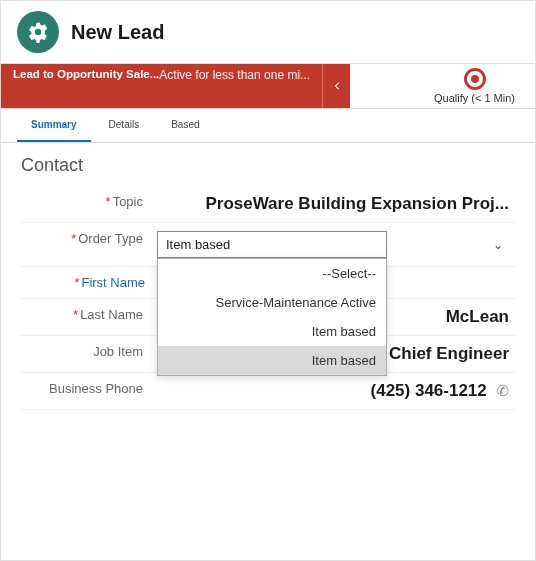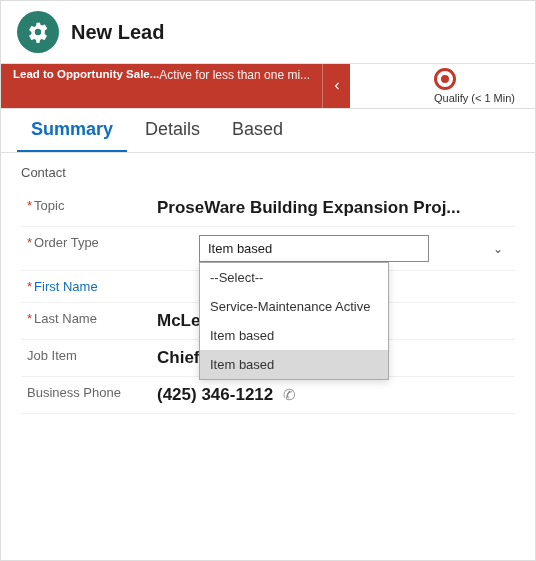--- a/index.html
+++ b/index.html
@@ -95,21 +95,21 @@
       fill: #fff;
       width: 14px;
       height: 14px;
     }
     .process-spacer {
       flex: 1;
     }
     .qualify-area {
       display: flex;
       flex-direction: column;
-      align-items: flex-start;
+      align-items: center;
       justify-content: center;
       padding: 4px 20px;
       position: relative;
     }
     .qualify-circle {
       width: 22px;
       height: 22px;
       border-radius: 50%;
       border: 3px solid #c0392b;
       position: relative;
@@ -133,50 +133,51 @@
     }
     
     .tabs {
       display: flex;
       padding: 0 16px;
       border-bottom: 1px solid #e0e0e0;
       background: #fff;
     }
     .tab {
       padding: 10px 14px;
-      font-size: 18px;
+      font-size: 10px;
       cursor: pointer;
       color: #444;
       border-bottom: 2px solid transparent;
       margin-right: 4px;
       user-select: none;
     }
     .tab.active {
       color: #106ebe;
       border-bottom: 2px solid #106ebe;
       font-weight: 600;
     }
     
     .main-content {
       flex: 1;
       padding: 12px 20px;
       background: #fff;
       overflow: visible;
       position: relative;
     }
     .section-label {
-      font-size: 13px;
+      font-size: 18px;
       color: #555;
       margin-bottom: 10px;
       font-weight: 400;
     }
     .form-table {
       width: 100%;
       border-collapse: collapse;
       font-size: 13px;
+      text-align: right;
     }
     .form-table tr {
       border-bottom: 1px solid #f0f0f0;
     }
     .form-table td {
       padding: 8px 6px;
       vertical-align: top;
     }
     .form-table .field-label {
       color: #666;
@@ -196,21 +197,20 @@
     }
     .field-label-blue {
       color: #106ebe;
       width: 130px;
       font-size: 13px;
       padding-right: 8px;
     }
     
     .dropdown-wrapper {
       position: relative;
-      margin-left: 42px;
     }
     .dropdown-input {
       border: 1px solid #888;
       padding: 5px 30px 5px 8px;
       font-size: 13px;
       width: 230px;
       background: #fff;
       display: flex;
       align-items: center;
       justify-content: space-between;
@@ -228,21 +228,21 @@
       color: #555;
       font-size: 12px;
     }
     .dropdown-menu {
       position: absolute;
       top: 100%;
       left: 0;
       z-index: 100;
       background: #fff;
       border: 1px solid #aaa;
-      width: 190px;
+      width: 230px;
       box-shadow: 0 2px 8px rgba(0,0,0,0.15);
     }
     .dropdown-option {
       padding: 7px 10px;
       font-size: 13px;
       color: #333;
       cursor: pointer;
     }
     .dropdown-option.selected {
       background: #d9d9d9;

